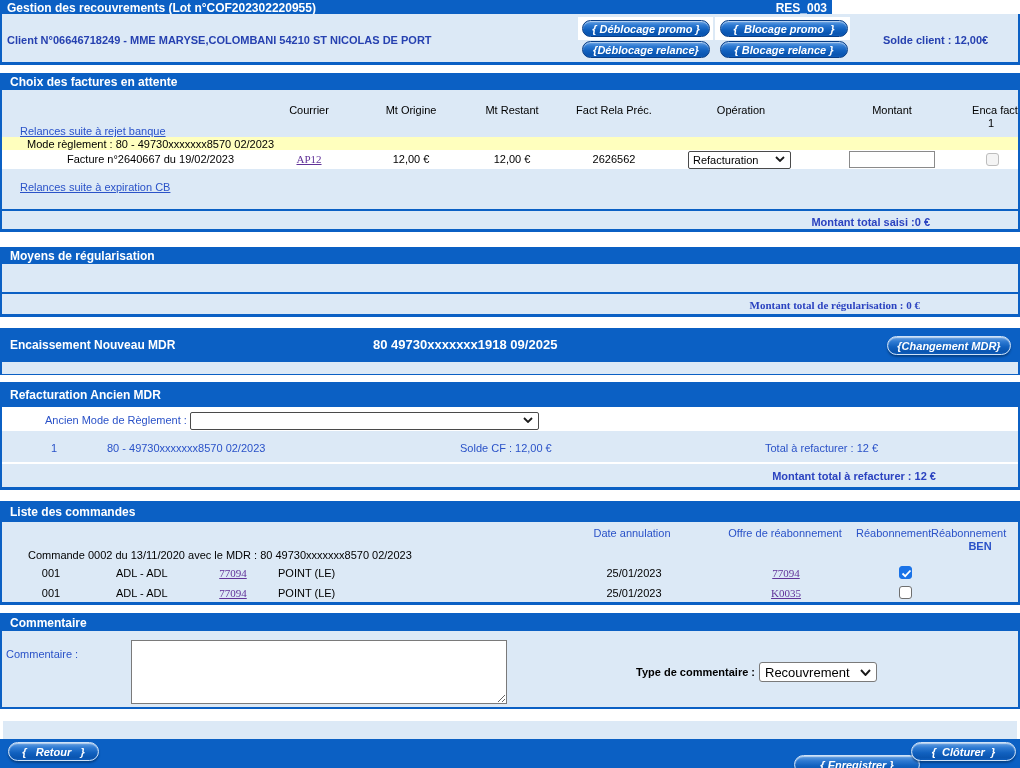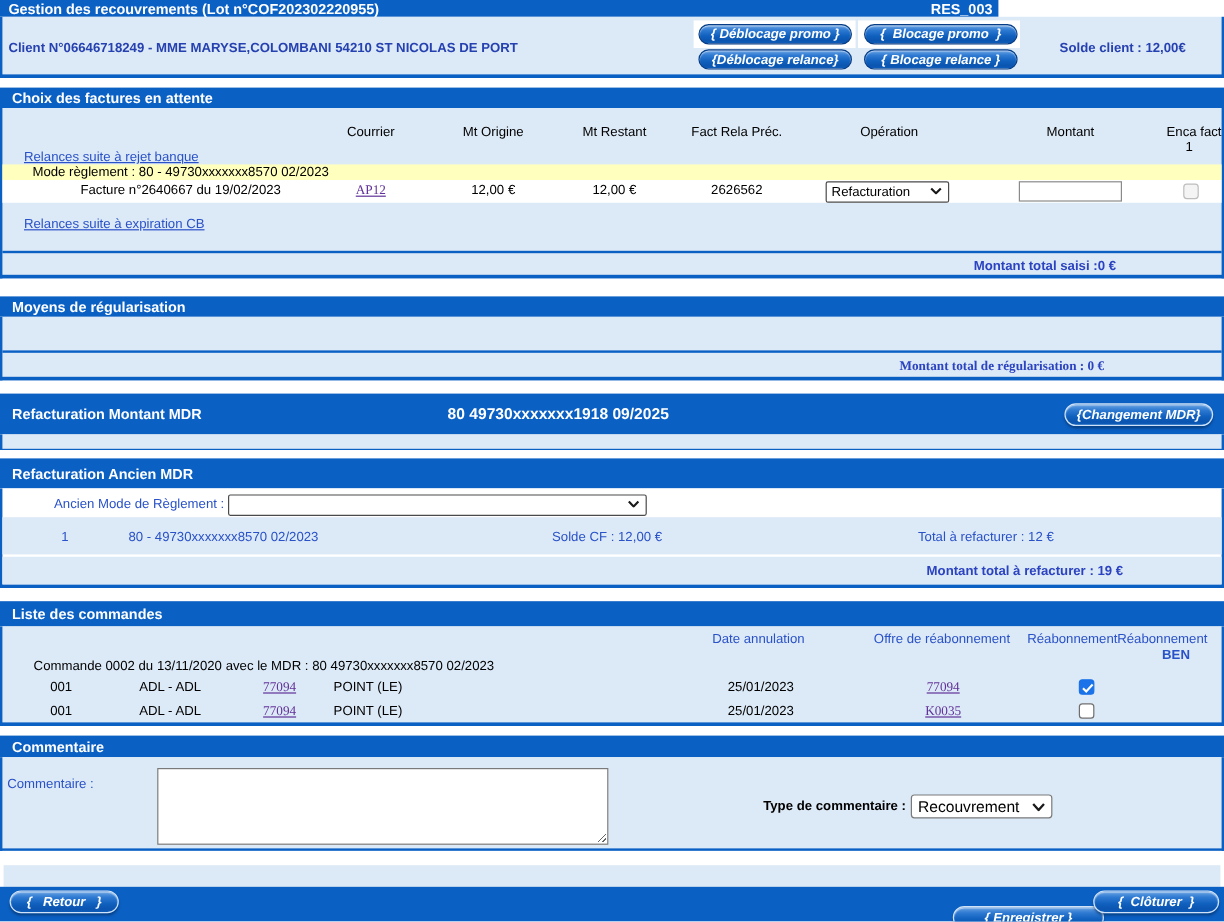--- a/index.html
+++ b/index.html
@@ -98,21 +98,21 @@
 
 <div class="abs bar secthead" style="top:247px;height:17px;">
   <span class="abs" style="left:10px;top:2px;">Moyens de régularisation</span>
 </div>
 <div class="abs panel sectbody" style="top:264px;height:53px;border-bottom:3px solid #0b60c4;">
   <div class="abs hrblue" style="left:0;top:28px;width:1016px;height:2px;"></div>
   <span class="abs tot" style="right:98px;top:35px;font-family:Liberation Serif, serif;">Montant total de régularisation : 0 €</span>
 </div>
 
 <div class="abs bar" style="left:0;top:328px;width:1020px;height:34px;">
-  <span class="abs" style="left:10px;top:10px;">Refacturation Montant MDR</span>
+  <span class="abs" style="left:10px;top:10px;">Encaissement Nouveau MDR</span>
   <span class="abs" style="left:373px;top:9px;font-size:13px;">80 49730xxxxxxx1918 09/2025</span>
   <button class="abs pill ring" style="left:887px;top:8px;width:124px;height:19px;">{Changement MDR}</button>
 </div>
 <div class="abs panel" style="left:0;top:362px;width:1020px;height:13px;border-left:2px solid #0b60c4;border-right:2px solid #0b60c4;border-bottom:1px solid #0b60c4;box-sizing:border-box;"></div>
 
 <div class="abs bar secthead" style="top:382px;height:25px;">
   <span class="abs" style="left:10px;top:6px;">Refacturation Ancien MDR</span>
 </div>
 <div class="abs sectbody" style="top:407px;height:83px;border-bottom:3px solid #0b60c4;background:#ffffff;">
   <span class="abs lbl" style="left:43px;top:7px;">Ancien Mode de Règlement :</span>
@@ -122,21 +122,21 @@
         <polyline points="1,1 5,5 9,1" fill="none" stroke="#1a1a1a" stroke-width="1.8"></polyline>
       </svg>
   </span>
   <div class="abs panel" style="left:0;top:24px;width:1016px;height:31px;">
     <span class="abs lbl ctr" style="left:52px;top:11px;">1</span>
     <span class="abs lbl" style="left:105px;top:11px;">80 - 49730xxxxxxx8570 02/2023</span>
     <span class="abs lbl" style="left:458px;top:11px;">Solde CF : 12,00 €</span>
     <span class="abs lbl" style="left:763px;top:11px;">Total à refacturer : 12 €</span>
   </div>
   <div class="abs panel" style="left:0;top:57px;width:1016px;height:23px;">
-    <span class="abs tot" style="right:82px;top:6px;">Montant total à refacturer : 19 €</span>
+    <span class="abs tot" style="right:82px;top:6px;">Montant total à refacturer : 12 €</span>
   </div>
 </div>
 
 <div class="abs bar secthead" style="top:501px;height:21px;">
   <span class="abs" style="left:10px;top:4px;">Liste des commandes</span>
 </div>
 <div class="abs panel sectbody" style="top:522px;height:83px;border-bottom:3px solid #0b60c4;">
   <span class="abs lbl ctr" style="left:630px;top:5px;">Date annulation</span>
   <span class="abs lbl ctr" style="left:783px;top:5px;">Offre de réabonnement</span>
   <span class="abs lbl" style="left:854px;top:5px;">Réabonnement</span>

